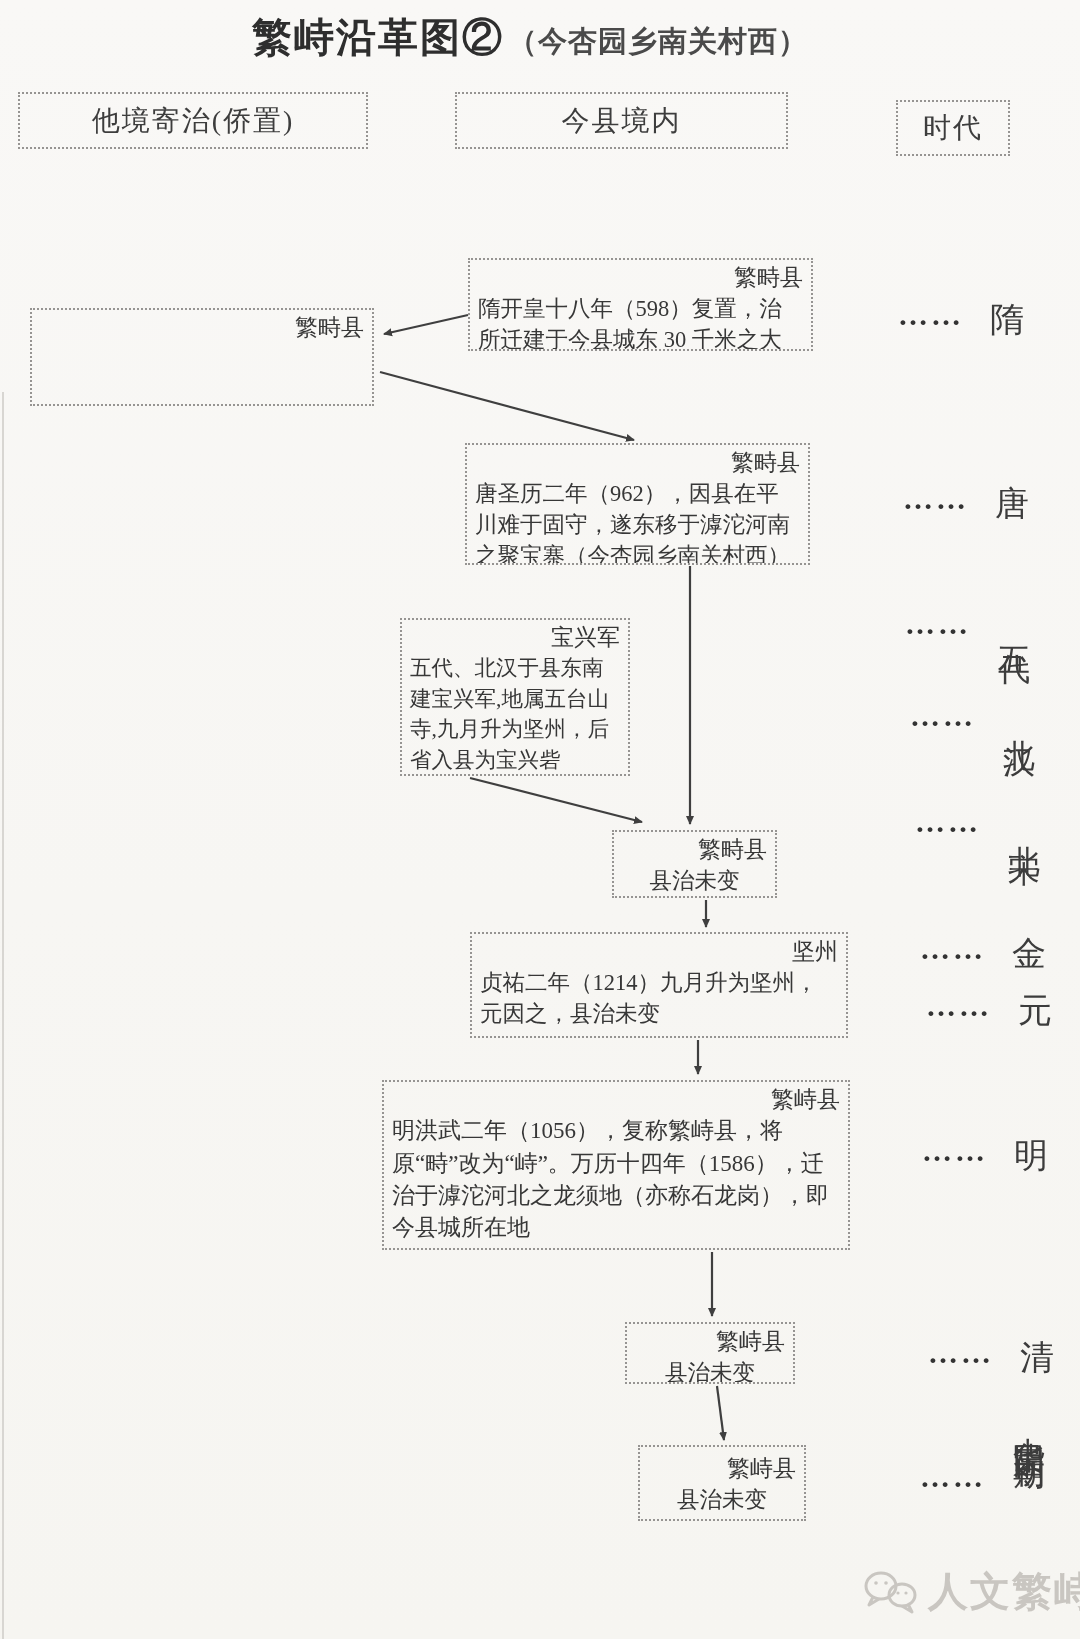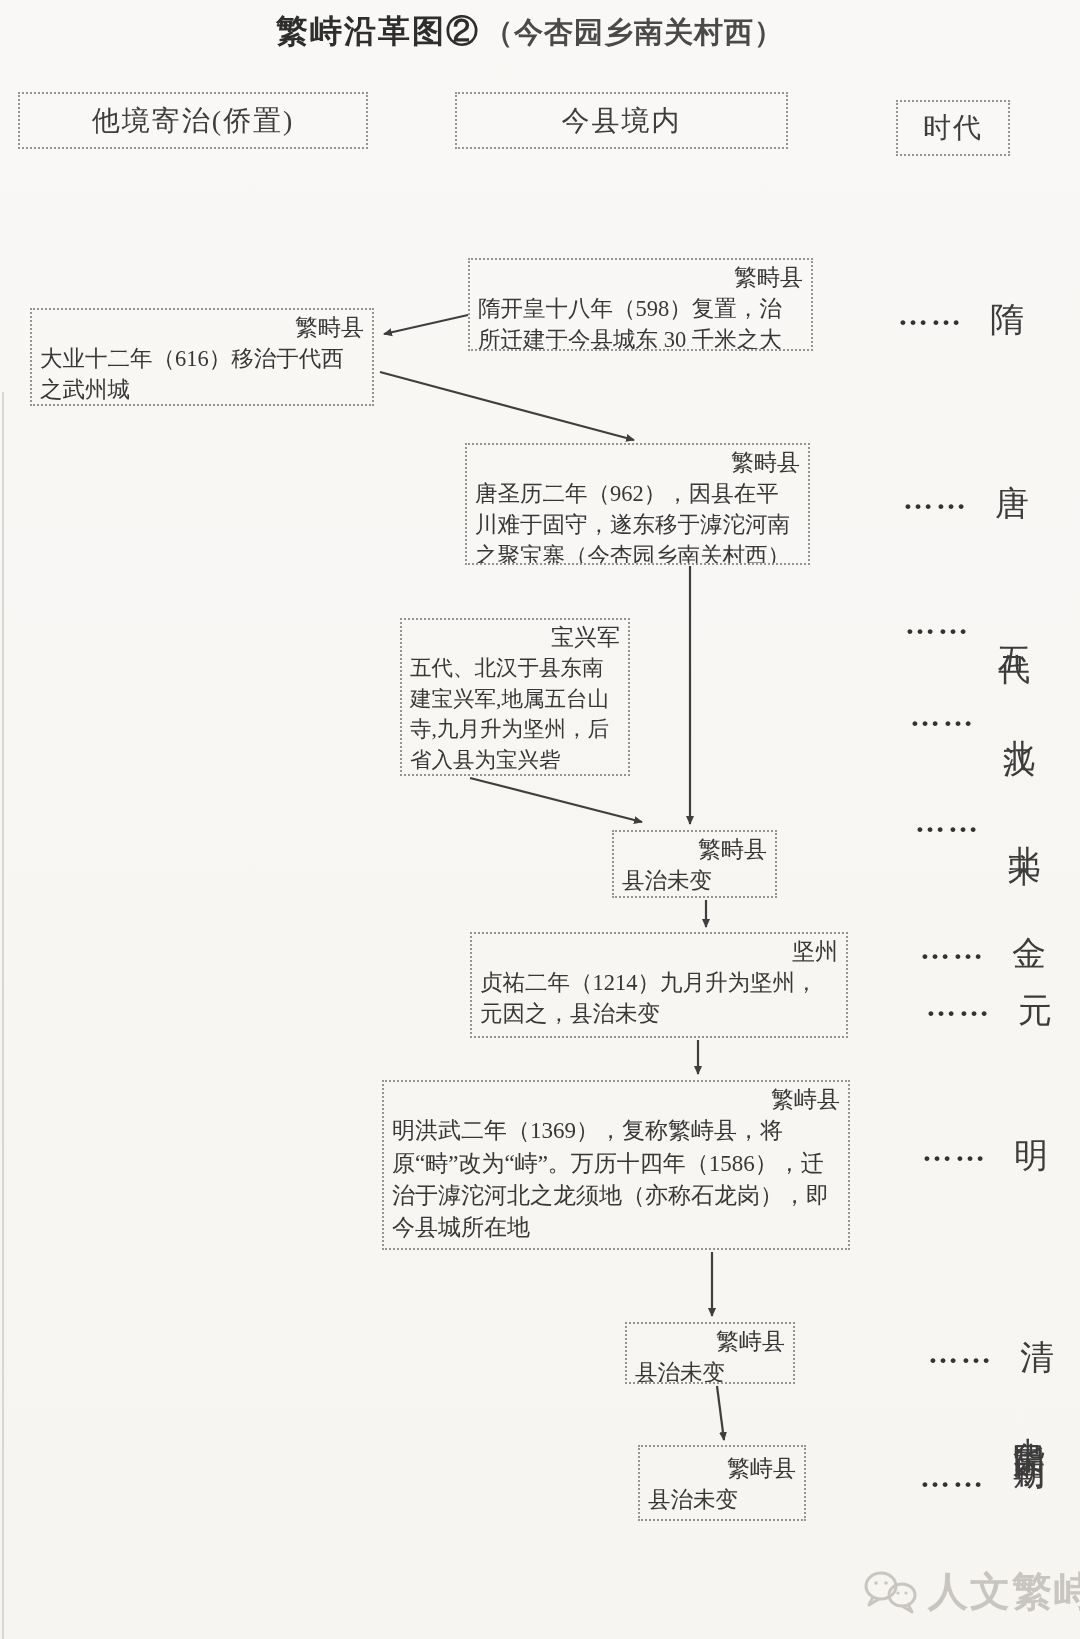--- a/index.html
+++ b/index.html
@@ -2,30 +2,30 @@
 <html><head>
 <meta charset="utf-8">
 <style>
   html,body { margin:0; padding:0; background:#ffffff; }
   .page {
     position:relative; width:1080px; height:1639px; overflow:hidden;
     background:linear-gradient(180deg,#f9f8f6 0%, #f7f6f3 55%, #f6f5f1 100%);
     font-family:"Liberation Serif", serif; color:#3a3a3a;
   }
   .page-title { position:absolute; left:150px; top:10px; width:760px; text-align:center; white-space:nowrap; }
-  .t-main { font-size:32px; font-weight:bold; letter-spacing:2px; color:#2e2e2e; }
+  .t-main { font-size:40px; font-weight:bold; letter-spacing:2px; color:#2e2e2e; }
   .t-sub  { font-size:29px; font-weight:600; letter-spacing:1px; color:#4a4a4a; margin-left:4px; }
 
   .dotted-box { position:absolute; box-sizing:border-box; border:2px dotted #969492; background:transparent; }
   .header { display:flex; align-items:center; justify-content:center; font-size:28px; letter-spacing:2px; color:#3d3d3d; }
 
   .node { overflow:hidden; padding:3px 8px 4px 8px; z-index:2; }
   .node-title { text-align:right; font-size:23px; line-height:1.32; color:#373737; }
   .node-body  { font-size:22.5px; line-height:1.38; color:#373737; text-align:left; }
-  .node.center .node-body { }
+  .node.center .node-body { text-align:center; }
   .node.small .node-body { font-size:21.5px; line-height:1.42; }
   .node.wide .node-body { font-size:23px; line-height:1.4; }
 
   .arrows { position:absolute; left:0; top:0; z-index:1; pointer-events:none; }
 
   .era { position:absolute; display:flex; align-items:center; gap:26px; z-index:2; }
   .dots { font-size:30px; font-weight:bold; letter-spacing:3px; line-height:1; color:#333; transform:translateY(-5px); }
   .era-label { font-size:34px; letter-spacing:2px; color:#3c3c3c; line-height:1.05; }
   .era.v .era-label { writing-mode:vertical-rl; text-orientation:upright; font-size:32px; letter-spacing:7px; }
   .era.minguo { align-items:flex-start; }
@@ -74,21 +74,20 @@
     <line x1="717" y1="1386" x2="724" y2="1440" stroke="#3f3f3f" stroke-width="2.2" marker-end="url(#ah)"></line>
   </svg>
 
   <div class="dotted-box node" style="left:468px;top:258px;width:345px;height:93px;">
     <div class="node-title">繁畤县</div>
     <div class="node-body">隋开皇十八年（598）复置，治所迁建于今县城东 30 千米之大堡戍</div>
   </div>
 
   <div class="dotted-box node" style="left:30px;top:308px;width:344px;height:98px;">
     <div class="node-title">繁畤县</div>
-    <div class="node-body">大业十二年（616）移治于代西之武州城</div>
   </div>
 
   <div class="dotted-box node" style="left:465px;top:443px;width:345px;height:122px;">
     <div class="node-title">繁畤县</div>
     <div class="node-body">唐圣历二年（962），因县在平川难于固守，遂东移于滹沱河南之聚宝寨（今杏园乡南关村西）</div>
   </div>
 
   <div class="dotted-box node small" style="left:400px;top:618px;width:230px;height:158px;">
     <div class="node-title">宝兴军</div>
     <div class="node-body">五代、北汉于县东南建宝兴军,地属五台山寺,九月升为坚州，后省入县为宝兴砦</div>
@@ -99,21 +98,21 @@
     <div class="node-body">县治未变</div>
   </div>
 
   <div class="dotted-box node" style="left:470px;top:932px;width:378px;height:106px;">
     <div class="node-title">坚州</div>
     <div class="node-body">贞祐二年（1214）九月升为坚州，元因之，县治未变</div>
   </div>
 
   <div class="dotted-box node wide" style="left:382px;top:1080px;width:468px;height:170px;">
     <div class="node-title">繁峙县</div>
-    <div class="node-body">明洪武二年（1369），复称繁峙县，将原“畤”改为“峙”。万历十四年（1586），迁治于滹沱河北之龙须地（亦称石龙岗），即今县城所在地</div>
+    <div class="node-body">明洪武二年（1056），复称繁峙县，将原“畤”改为“峙”。万历十四年（1586），迁治于滹沱河北之龙须地（亦称石龙岗），即今县城所在地</div>
   </div>
 
   <div class="dotted-box node center" style="left:625px;top:1322px;width:170px;height:62px;">
     <div class="node-title">繁峙县</div>
     <div class="node-body">县治未变</div>
   </div>
 
   <div class="dotted-box node center" style="left:638px;top:1445px;width:168px;height:76px;padding-top:7px;">
     <div class="node-title">繁峙县</div>
     <div class="node-body">县治未变</div>

